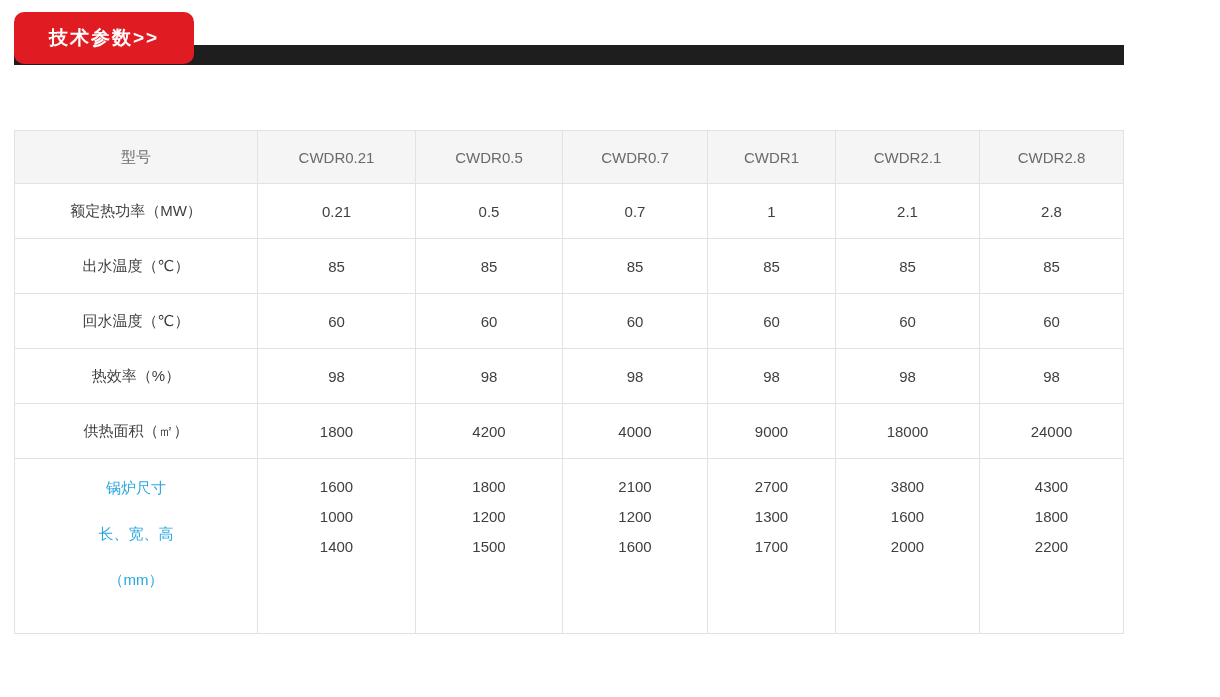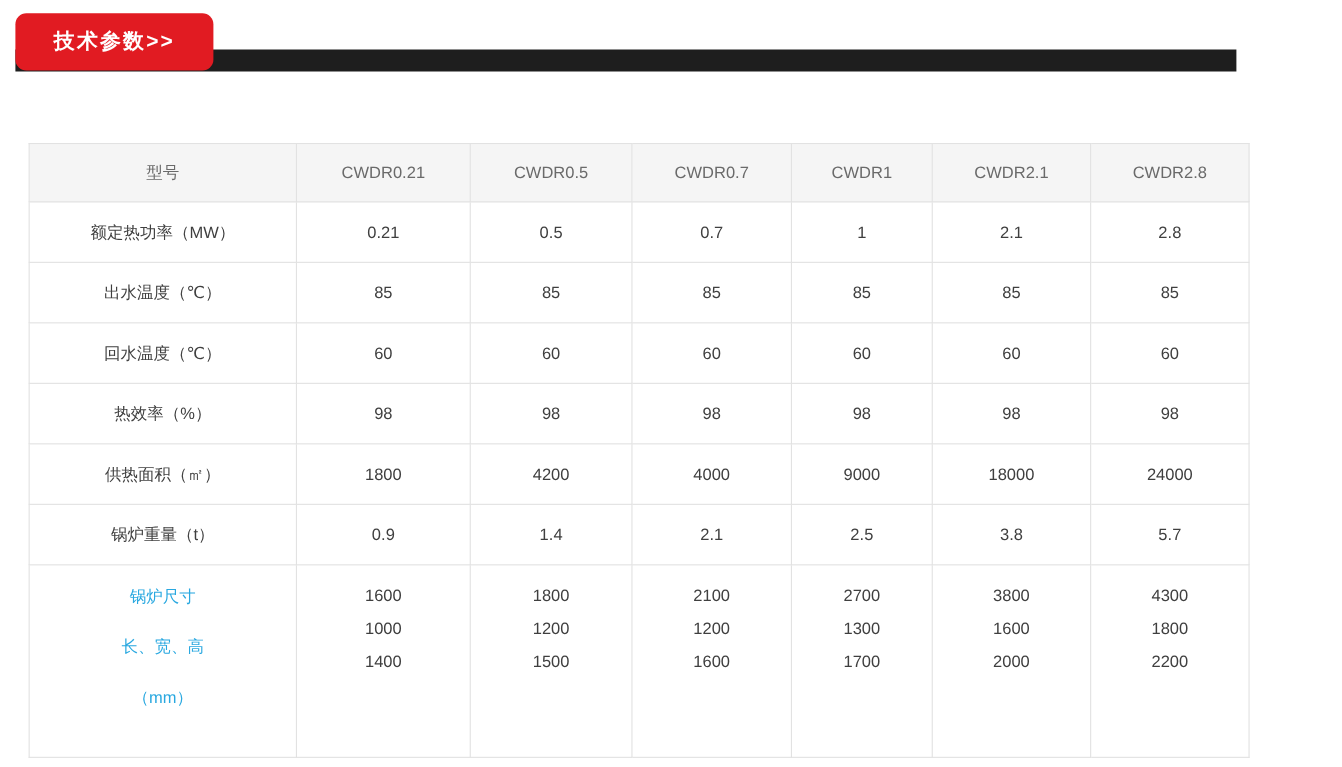--- a/index.html
+++ b/index.html
@@ -20,21 +20,21 @@
     position:absolute;left:14px;top:12px;
     width:180px;height:52px;
     background:var(--red,#e11b22);
     color:#ffffff;
     border-radius:10px;
     display:flex;align-items:center;justify-content:center;
     font-size:19px;font-weight:bold;letter-spacing:2px;
     z-index:2;
   }
   table.specs{
-    position:absolute;left:26px;top:130px;
+    position:absolute;left:14px;top:130px;
     width:1109px;
     border-collapse:collapse;
     table-layout:fixed;
     font-size:15px;
     color:var(--text,#3f3f3f);
   }
   .specs th,.specs td{
     border:1px solid var(--border,#e2e2e2);
     text-align:center;
     vertical-align:middle;
@@ -129,29 +129,20 @@
       </tr>
       <tr>
         <td>供热面积（㎡）</td>
         <td>1800</td>
         <td>4200</td>
         <td>4000</td>
         <td>9000</td>
         <td>18000</td>
         <td>24000</td>
       </tr>
-      <tr>
-        <td>锅炉重量（t）</td>
-        <td>0.9</td>
-        <td>1.4</td>
-        <td>2.1</td>
-        <td>2.5</td>
-        <td>3.8</td>
-        <td>5.7</td>
-      </tr>
       <tr class="dim-row">
         <td class="dim-label">
           <div>锅炉尺寸</div>
           <div>长、宽、高</div>
           <div>（mm）</div>
         </td>
         <td class="dim-cell">
           <div>1600</div>
           <div>1000</div>
           <div>1400</div>

